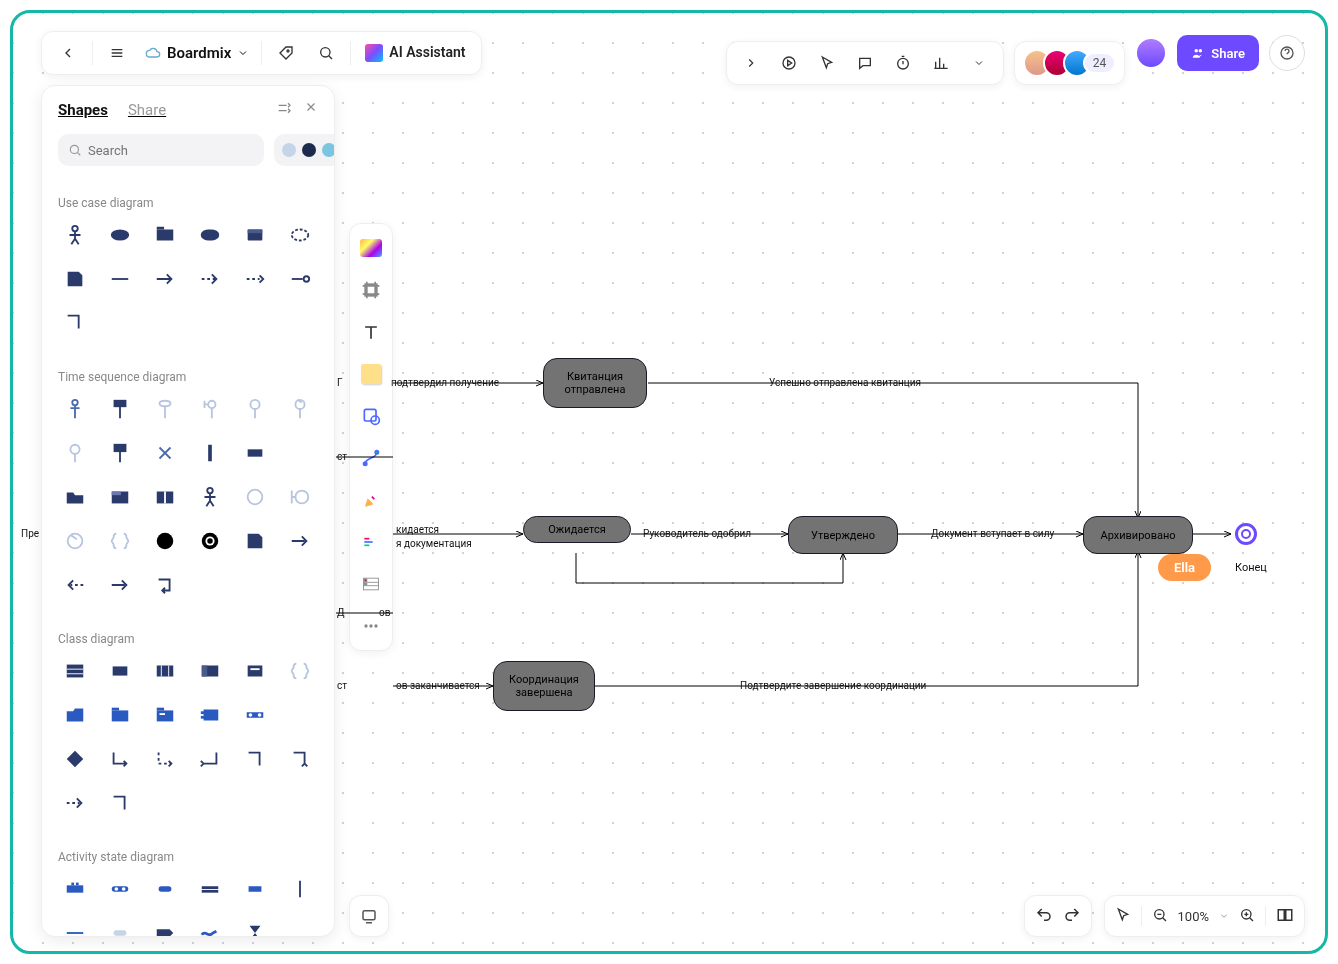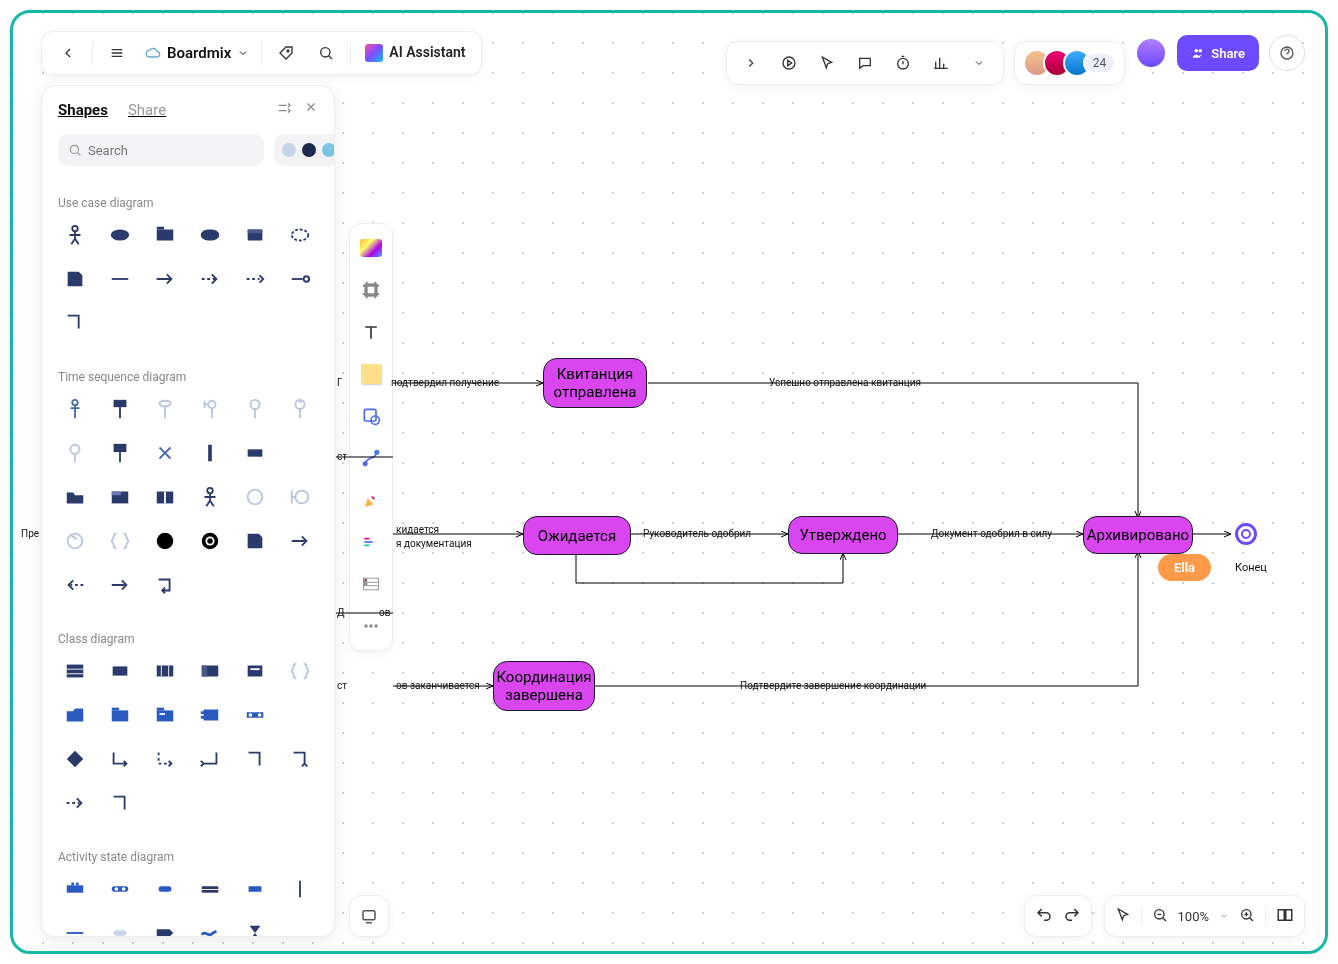--- a/index.html
+++ b/index.html
@@ -40,21 +40,21 @@
 .section-label { font-size:12px; color:#888; margin-top:30px; }
 .shape-grid { display:grid; grid-template-columns:repeat(6,1fr); gap:10px 10px; margin-top:8px; }
 .shape-cell { width:34px; height:34px; display:flex; align-items:center; justify-content:center; cursor:pointer; color:#2a3a6a; }
 .shape-cell svg { width:22px; height:22px; }
 
 
 .vtoolbar { position:absolute; top:210px; left:336px; width:44px; background:#fff; border:1px solid #eee; border-radius:12px; box-shadow:0 2px 10px rgba(0,0,0,.06); display:flex; flex-direction:column; align-items:center; padding:8px 0; gap:10px; }
 .vbtn { width:32px; height:32px; border-radius:8px; display:flex; align-items:center; justify-content:center; cursor:pointer; }
 
 
-.flow-node { position:absolute; background:#d946ef; border:1px solid #1a1a2a; border-radius:14px; display:flex; align-items:center; justify-content:center; font-size:15px; text-align:center; padding:4px 10px; }
+.flow-node { position:absolute; background:#737373; border:1px solid #1a1a2a; border-radius:14px; display:flex; align-items:center; justify-content:center; font-size:11px; text-align:center; padding:4px 10px; }
 .flow-label { position:absolute; font-size:10px; color:#111; white-space:nowrap; }
 .end-ring { position:absolute; width:22px; height:22px; border:3px solid #6d4aff; border-radius:50%; }
 .end-ring::after { content:""; position:absolute; inset:3px; border:2px solid #6d4aff; border-radius:50%; }
 .user-cursor { position:absolute; background:#ff9a4a; color:#fff; border-radius:18px; padding:6px 16px; font-weight:600; font-size:13px; }
 
 
 .bottombar { position:absolute; bottom:14px; right:20px; display:flex; gap:12px; }
 .bb-group { height:42px; background:#fff; border:1px solid #eee; border-radius:12px; box-shadow:0 2px 8px rgba(0,0,0,.06); display:flex; align-items:center; padding:0 10px; gap:10px; font-size:13px; color:#333; }
 .bb-left { position:absolute; bottom:14px; left:336px; }
 
@@ -717,40 +717,40 @@
   <path d="M380 673 H480" stroke="#000" fill="none" marker-end="url(#ah)"></path>
   <path d="M582 673 H1125 V538" stroke="#000" fill="none" marker-end="url(#ah)"></path>
   <path d="M563 540 V570 H830 V540" stroke="#000" fill="none" marker-end="url(#ah)"></path>
   <path d="M1180 521 H1218" stroke="#000" fill="none" marker-end="url(#ah)"></path>
   <path d="M323 444 H380 M323 600 H380" stroke="#000" fill="none"></path>
 </svg>
 
 <div class="flow-node" style="left:530px;top:345px;width:104px;height:50px">
       <span>Квитанция отправлена</span>
     </div>
-<div class="flow-node" style="left:510px;top:503px;width:108px;height:39px">
+<div class="flow-node" style="left:510px;top:503px;width:108px;height:27px">
       <span>Ожидается</span>
     </div>
 <div class="flow-node" style="left:775px;top:503px;width:110px;height:38px">
       <span>Утверждено</span>
     </div>
 <div class="flow-node" style="left:1070px;top:503px;width:110px;height:38px">
       <span>Архивировано</span>
     </div>
 <div class="flow-node" style="left:480px;top:648px;width:102px;height:50px">
       <span>Координация завершена</span>
     </div>
 <div class="end-ring" style="left:1222px;top:510px"></div>
 
 <div class="flow-label" style="left:378px;top:364px">подтвердил получение</div>
 <div class="flow-label" style="left:756px;top:364px">Успешно отправлена квитанция</div>
 <div class="flow-label" style="left:383px;top:511px">кидается</div>
 <div class="flow-label" style="left:383px;top:525px">я документация</div>
 <div class="flow-label" style="left:630px;top:515px">Руководитель одобрил</div>
-<div class="flow-label" style="left:918px;top:515px">Документ одобрил в силу</div>
+<div class="flow-label" style="left:918px;top:515px">Документ вступает в силу</div>
 <div class="flow-label" style="left:383px;top:667px">ов заканчивается</div>
 <div class="flow-label" style="left:727px;top:667px">Подтвердите завершение координации</div>
 <div class="flow-label" style="left:324px;top:438px">ст</div>
 <div class="flow-label" style="left:324px;top:594px;font-size:10px">Д</div>
 <div class="flow-label" style="left:366px;top:594px">ов</div>
 <div class="flow-label" style="left:324px;top:667px">ст</div>
 <div class="flow-label" style="left:324px;top:364px;font-size:10px">Г</div>
 <div class="flow-label" style="left:8px;top:515px">Пре</div>
 <div class="flow-label" style="left:1222px;top:548px;font-size:11px">Конец</div>
 

